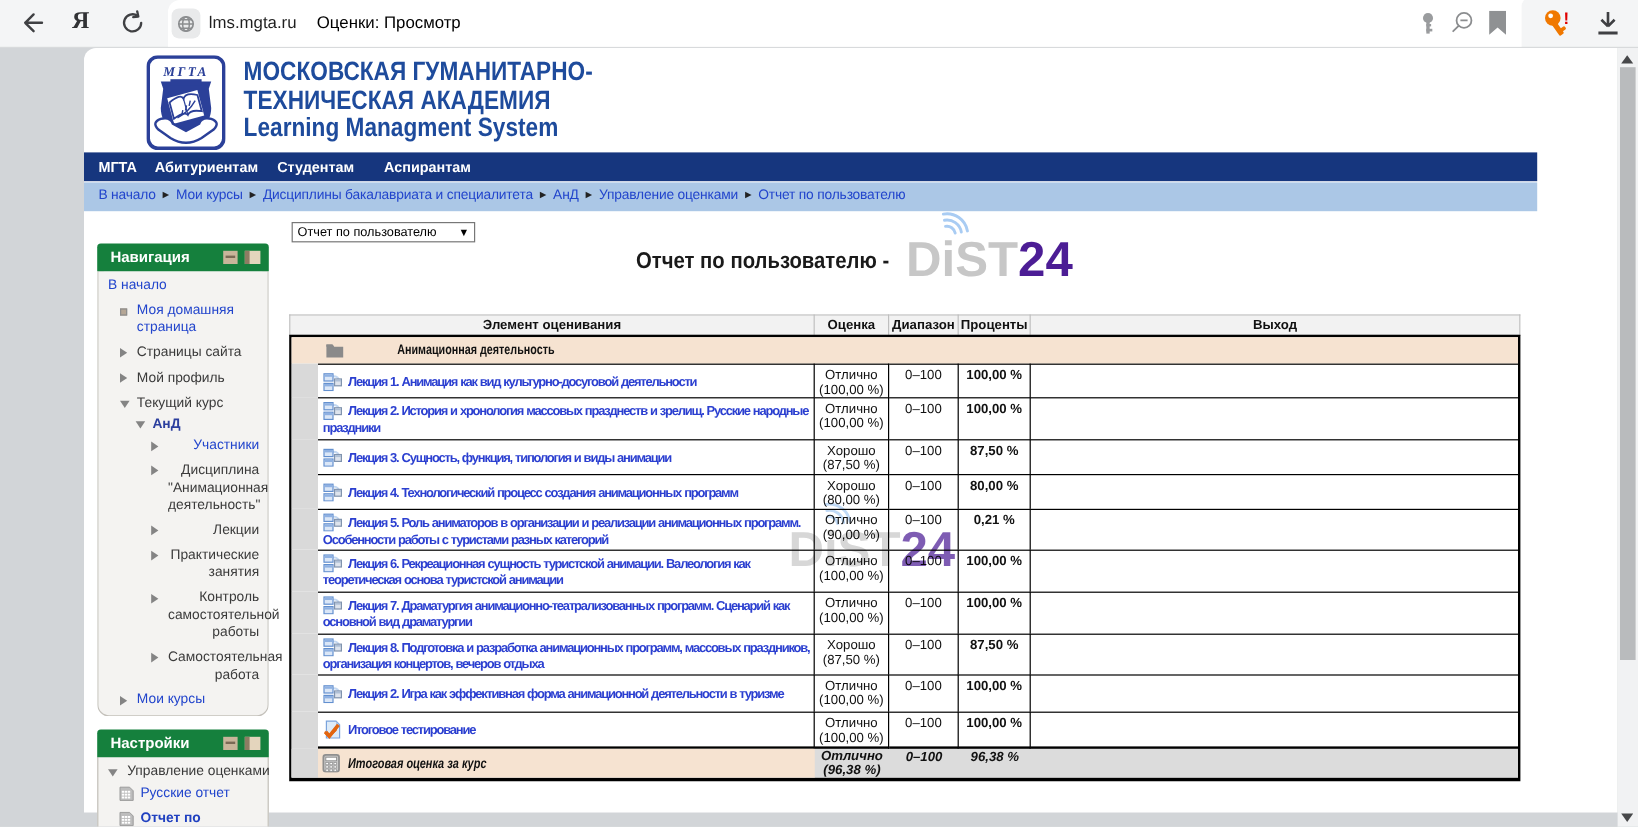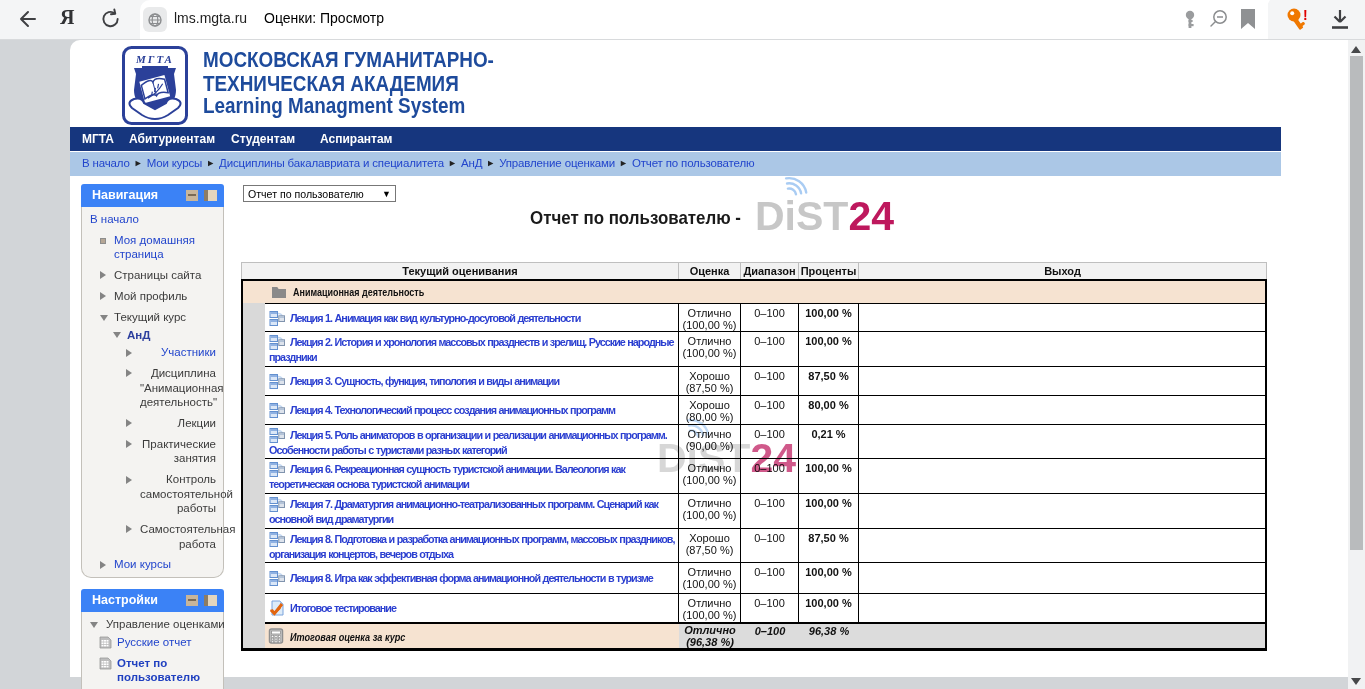--- a/index.html
+++ b/index.html
@@ -33,21 +33,21 @@
 #menubar span { position:absolute; top:5px; }
 
 
 #crumb { position:absolute; left:0; top:112px; width:1211px; height:24px; background:#abc7e6; font-size:11.5px; letter-spacing:-0.15px; }
 #crumb .in { position:absolute; left:12px; top:5px; white-space:nowrap; }
 #crumb a { color:#2245cc; text-decoration:none; }
 #crumb b.sep { color:#222; font-weight:normal; font-size:9px; padding:0 1px; position:relative; top:-1px; }
 
 
 .block { position:absolute; left:11px; width:143px; }
-.bhead { height:23px; background:#3b82f6; border-radius:3px 3px 0 0; position:relative; }
+.bhead { height:23px; background:#15803d; border-radius:3px 3px 0 0; position:relative;margin-top:19px; }
 .bhead .bt { position:absolute; left:11px; top:4px; color:#fff; font-weight:bold; font-size:12.5px; }
 .bhead .ic1 { position:absolute; right:26px; top:6px; width:12px; height:11px; background:#c8b59a; }
 .bhead .ic1:after { content:""; position:absolute; left:2px; top:4px; width:8px; height:2px; background:#7a6a55; }
 .bhead .ic2 { position:absolute; right:7px; top:6px; width:13px; height:11px; background:#e4d5bd; border-left:4px solid #8d7c63; }
 .bbody { background:#f4f3f1; border:1px solid #c3c0ba; border-top:none; border-radius:0 0 10px 10px; font-size:11.5px; color:#3b3b3b; padding:2px 2px 2px 8px; }
 .bbody a { color:#2245cc; text-decoration:none; }
 ul.tree, ul.tree ul { list-style:none; }
 ul.tree li { position:relative; padding:3.2px 0 3.2px 24px; line-height:14.5px; }
 ul.tree ul { margin-left:-11px; }
 .mk { position:absolute; left:10px; top:6.5px; }
@@ -65,21 +65,21 @@
 
 
 #main { position:absolute; left:171px; top:145px; width:1026px; }
 #selbox { position:absolute; left:2px; top:0; width:153px; height:17px; border:1px solid #777; background:#fff; font-size:10.6px; padding:1.5px 4px; }
 #selbox .ar { float:right; font-size:9px; margin-top:1px; }
 #h2 { position:absolute; left:289px; top:22px; font-size:19px; font-weight:bold; color:#1a1a1a; transform:scaleX(0.89); transform-origin:left; white-space:nowrap; }
 
 
 .wm { position:absolute; font-weight:bold; font-size:41px; letter-spacing:0px; white-space:nowrap; mix-blend-mode:multiply; }
 .wm .g { color:#c7c7c7; }
-.wm .o { color:#be185d; }
+.wm .o { color:#4c1d95; }
 .wm svg { position:absolute; }
 
 
 #gtable { position:absolute; left:0; top:77px; width:1026px; border-collapse:collapse; table-layout:fixed; }
 #gtable td, #gtable th { overflow:hidden; }
 #ghead th { background:#f2f2f2; border:1px solid #bfbfbf; font-size:11px; font-weight:bold; color:#111; height:17px; text-align:center; }
 #gbody { position:absolute; left:0; top:94px; width:1026px; border:2px solid #000; border-bottom:3px solid #000; }
 .grow { display:flex; }
 .grow.bt > div { border-top:1px solid #000; }
 .grow.bt > .cind { border-top:none; }
@@ -264,32 +264,32 @@
       </div>
     </div>
 
     <div id="main">
       <div id="selbox">Отчет по пользователю<span class="ar">▼</span></div>
       <div id="h2">Отчет по пользователю - </div>
 
       <table id="gtable">
         <tbody>
             <tr id="ghead">
-          <th style="width:437px">Текущий оценивания</th>
+          <th style="width:437px">Элемент оценивания</th>
           <th style="width:62px">Оценка</th>
           <th style="width:58px">Диапазон</th>
           <th style="width:60px">Проценты</th>
           <th>Выход</th>
         </tr>
       </tbody>
         </table>
 
       <div id="gbody">
         <div class="grow catrow" style="height:22px">
-          <div style="display:flex;align-items:center;padding-left:28px;font-size:11.5px;font-weight:bold;color:#111;">
+          <div style="display:flex;align-items:center;padding-left:28px;font-size:11.5px;font-weight:bold;color:#111;gap:38px;">
             <svg class="icon16" viewBox="0 0 16 16" style="margin:0 6px 0 0">
                 <path d="M1 3 h5 l1.5 2 H15 v9 H1 z" fill="#8a8a8a"></path>
                 <path d="M1 3 h5 l1.5 2 H1 z" fill="#8a8a8a"></path>
               </svg>
             <span style="display:inline-block; transform:scaleX(0.78); transform-origin:left center; white-space:nowrap;">Анимационная деятельность</span>
             </div>
         </div>
         <div class="grow bt" style="height:28px">
           <div class="cind"></div>
           <div class="cname">
@@ -438,21 +438,21 @@
           <div class="cind"></div>
           <div class="cname">
               <div class="ct"><svg class="icon16" viewBox="0 0 16 16">
                   <path d="M8.5 3.5 C 12 3.5 13.5 5 13.5 7.5" stroke="#c3d7f0" stroke-width="1.6" fill="none"></path>
                   <rect x="1" y="1.5" width="7.5" height="6" fill="#dbe7f7" stroke="#6390cf" stroke-width="1"></rect>
                   <rect x="1.5" y="2" width="6.5" height="2" fill="#8fb1e2"></rect>
                   <rect x="1" y="9.5" width="7.5" height="6" fill="#dbe7f7" stroke="#6390cf" stroke-width="1"></rect>
                   <rect x="1.5" y="10" width="6.5" height="2" fill="#8fb1e2"></rect>
                   <rect x="9.8" y="5.8" width="5.7" height="5.7" fill="#dde3ec" stroke="#8093ad" stroke-width="1"></rect>
                   <rect x="10.2" y="6.3" width="4.9" height="1.6" fill="#aebfd6"></rect>
-                </svg><a>Лекция 8. Игра как эффективная форма анимационной деятельности в туризме</a></div>
+                </svg><a>Лекция 2. Игра как эффективная форма анимационной деятельности в туризме</a></div>
             </div>
           <div class="cg">Отлично<br>(100,00 %)</div>
             <div class="cr">0–100</div>
             <div class="cp">100,00 %</div>
             <div class="cf"></div>
         </div>
         <div class="grow bt b2" style="height:31px">
           <div class="cind"></div>
           <div class="cname">
               <div class="ct"><svg class="icon16" viewBox="0 0 16 16">

